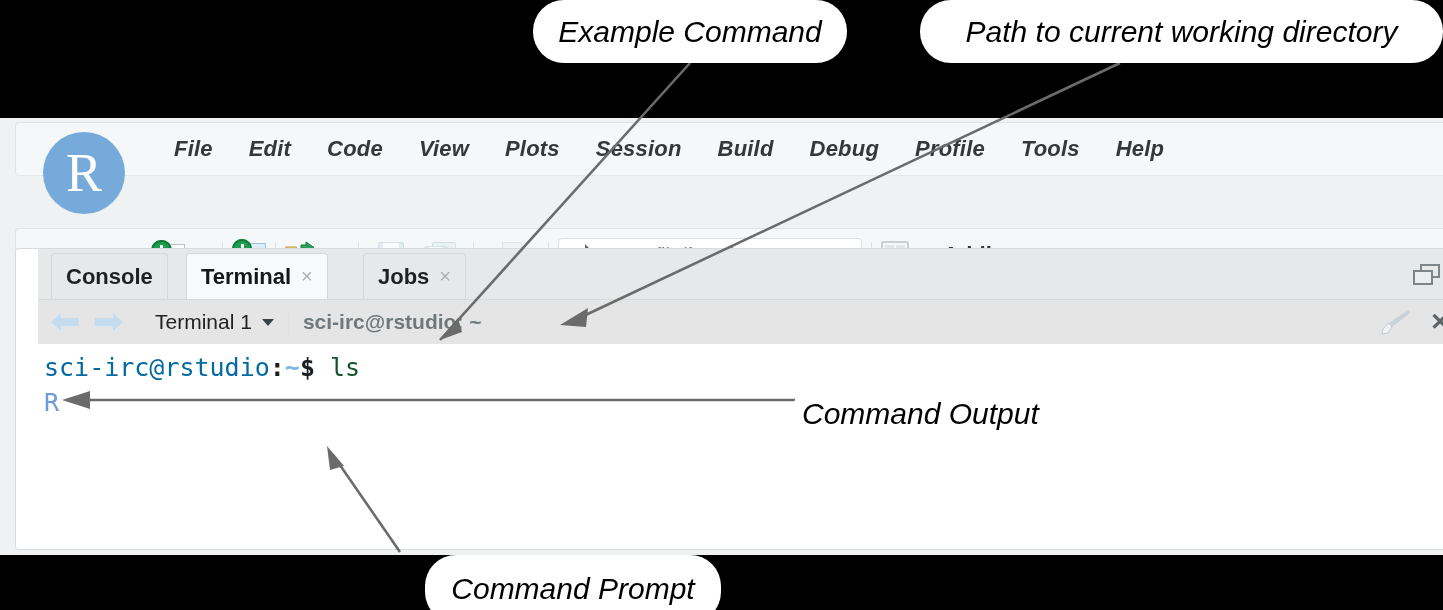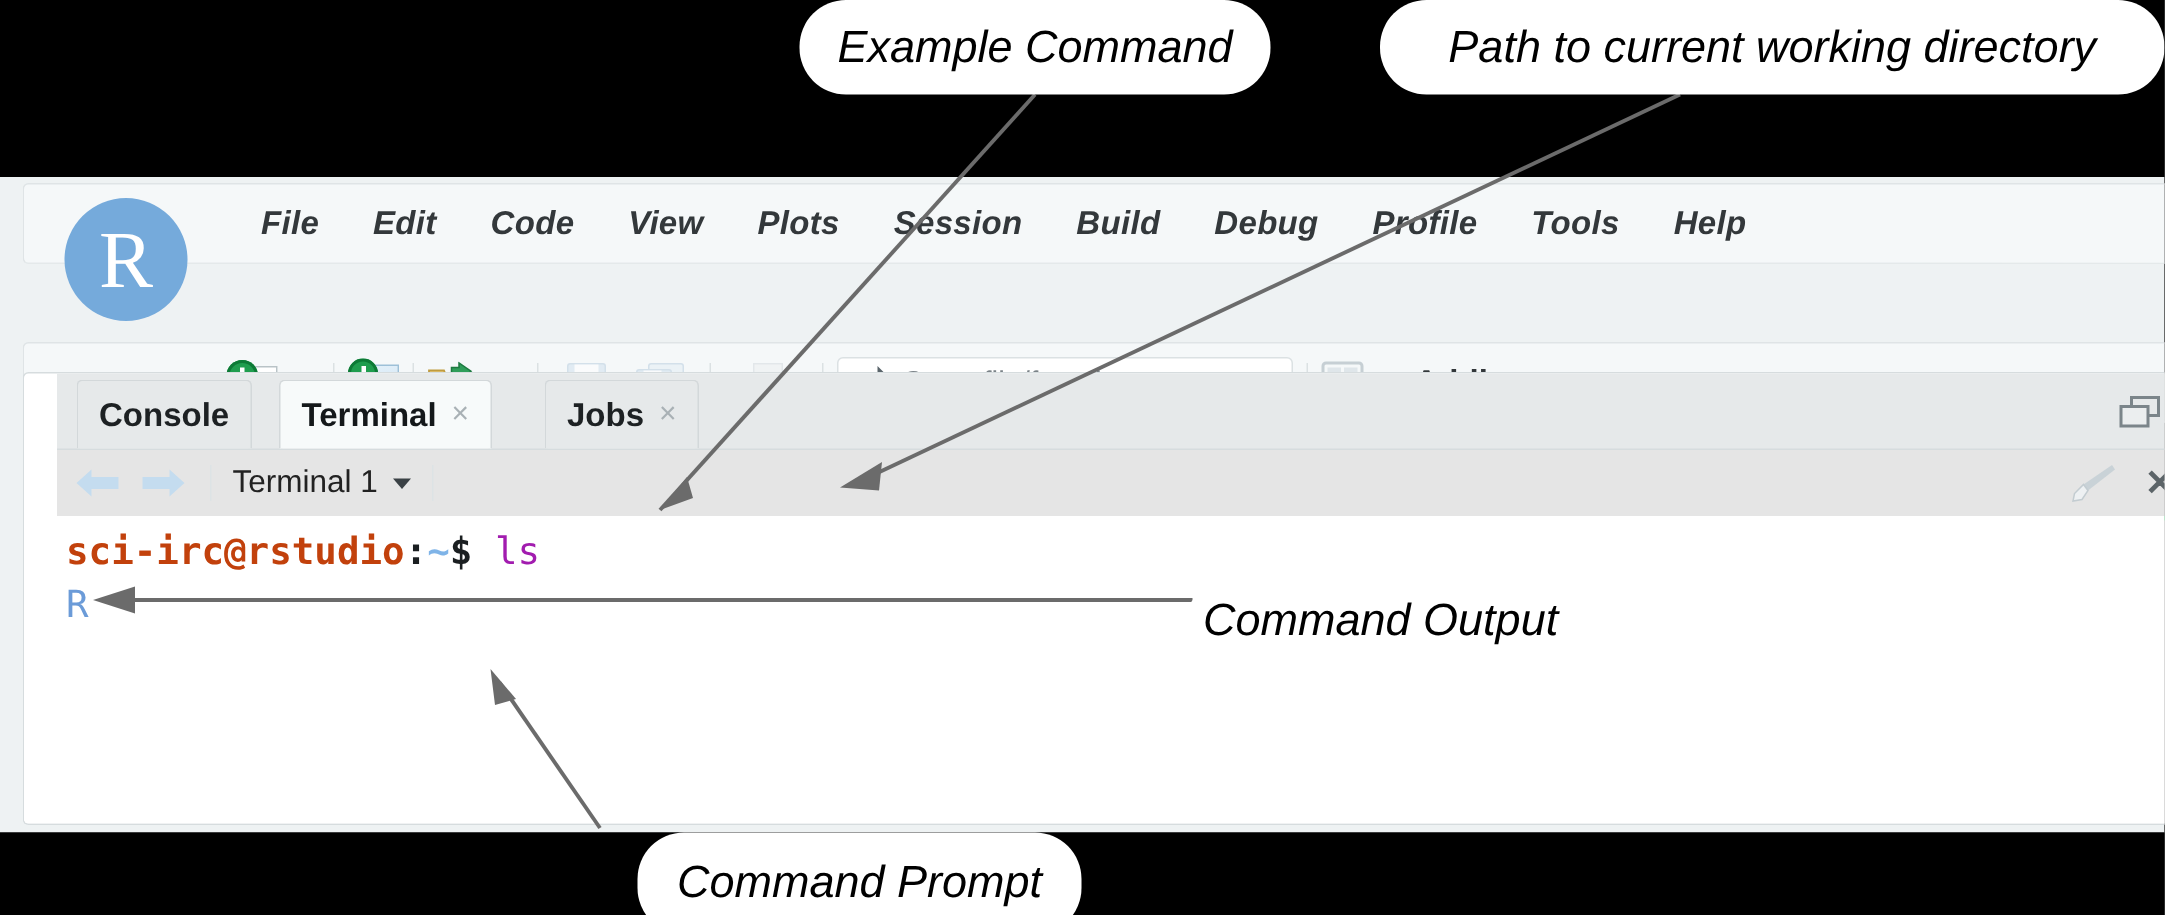--- a/index.html
+++ b/index.html
@@ -164,25 +164,25 @@
   #term-close{font-size:24px;color:#5c6468;font-weight:bold;cursor:default;}
 
   
   #terminal-output{
     position:absolute;left:0;top:95px;right:0;bottom:0;background:#fff;
     padding:6px 0 0 28px;box-sizing:border-box;
     font-family:"DejaVu Sans Mono","Liberation Mono",monospace;
     font-size:25px;line-height:35px;
   }
   .t-line{white-space:pre;}
-  .t-user{color:#c2410c;font-weight:bold;}
+  .t-user{color:#0369a1;font-weight:normal;}
   .t-colon{color:#1b1f21;font-weight:bold;}
   .t-tilde{color:#7fb4e8;font-weight:bold;}
   .t-dollar{color:#1b1f21;font-weight:bold;}
-  .t-cmd{color:#a21caf;}
+  .t-cmd{color:#14532d;}
   .t-out{color:#6b9bd8;}
   .t-cursor{display:inline-block;width:15px;height:26px;background:#2b2f31;vertical-align:-5px;}
 </style>
 </head>
 <body>
 
 <div id="rstudio-window">
 
   <div class="chrome-panel" id="menubar">
     <div id="r-logo">R</div>
@@ -331,20 +331,21 @@
 
       <span class="bar-sep"></span>
 
       <span id="terminal-selector">
         <span>Terminal 1</span>
         <span id="terminal-caret"></span>
       </span>
 
       <span class="bar-sep"></span>
 
+      <span id="terminal-path">sci-irc@rstudio: ~</span>
 
       <span id="termbar-right">
         <span id="clear-brush">
           <svg width="34" height="28" viewBox="0 0 34 28">
             <path d="M30 2 L32 5 L14 19 L11 15 Z" fill="#c9d2d7"></path>
             <path d="M11 15 L14 19 L10 25 L4 26 L5 21 Z" fill="#eef1f3" stroke="#c3ccd1" stroke-width="1"></path>
           </svg>
         </span>
         <span id="term-close">✕</span>
       </span>

